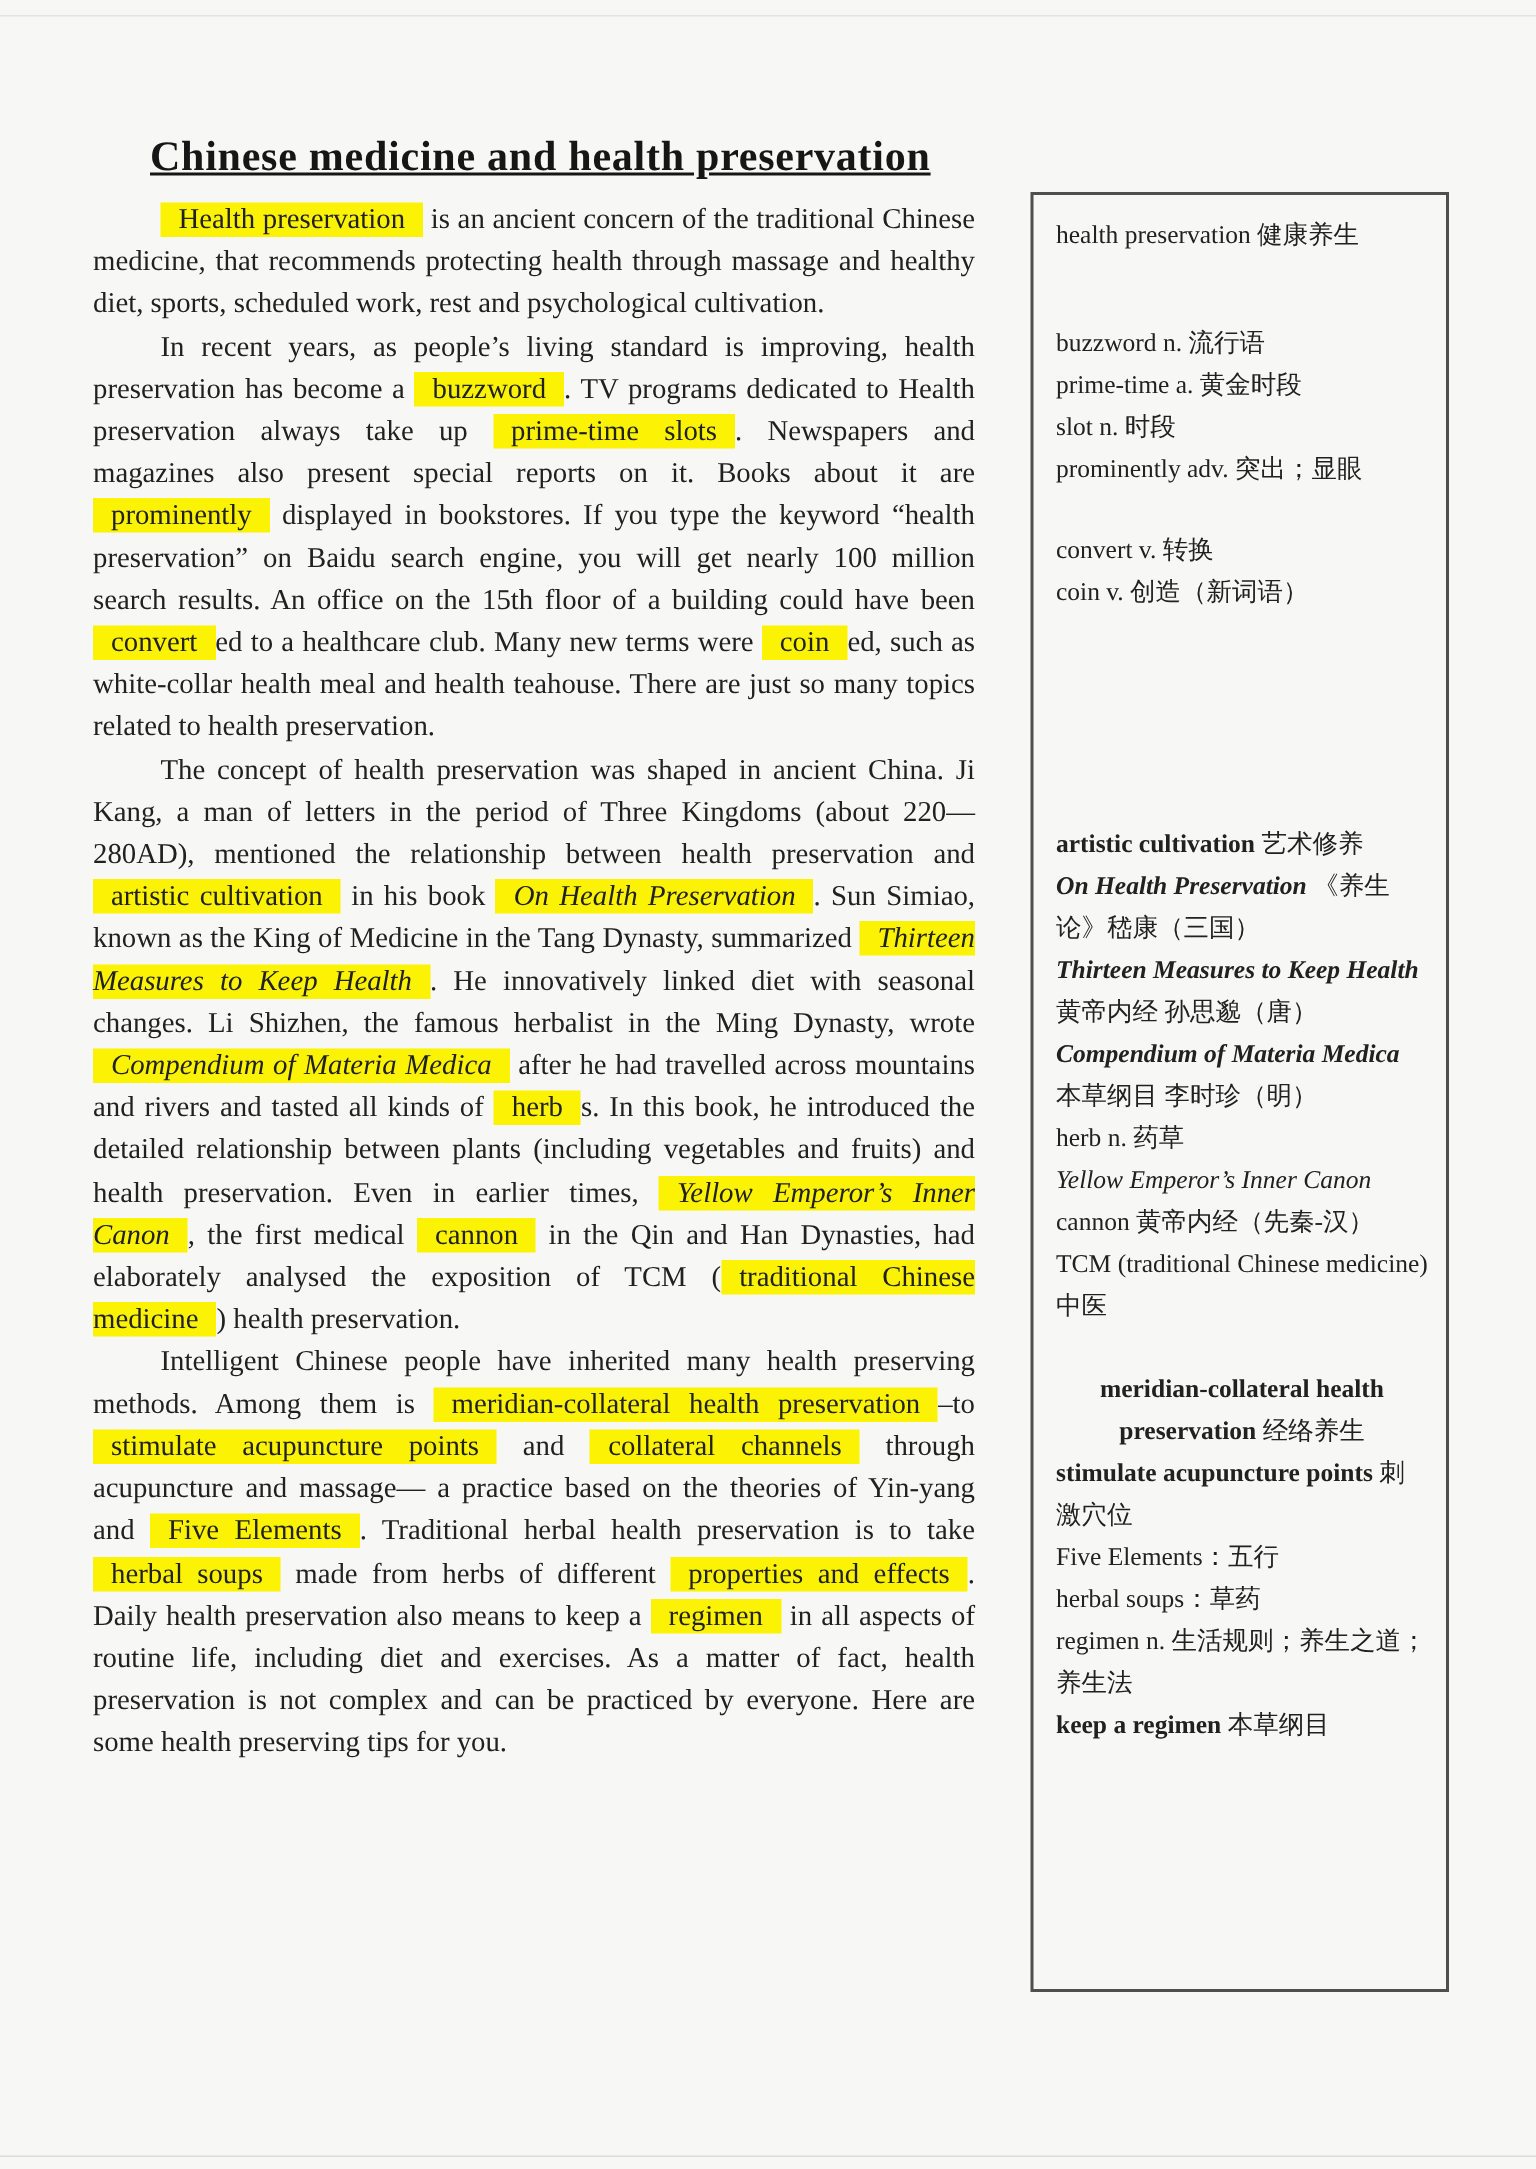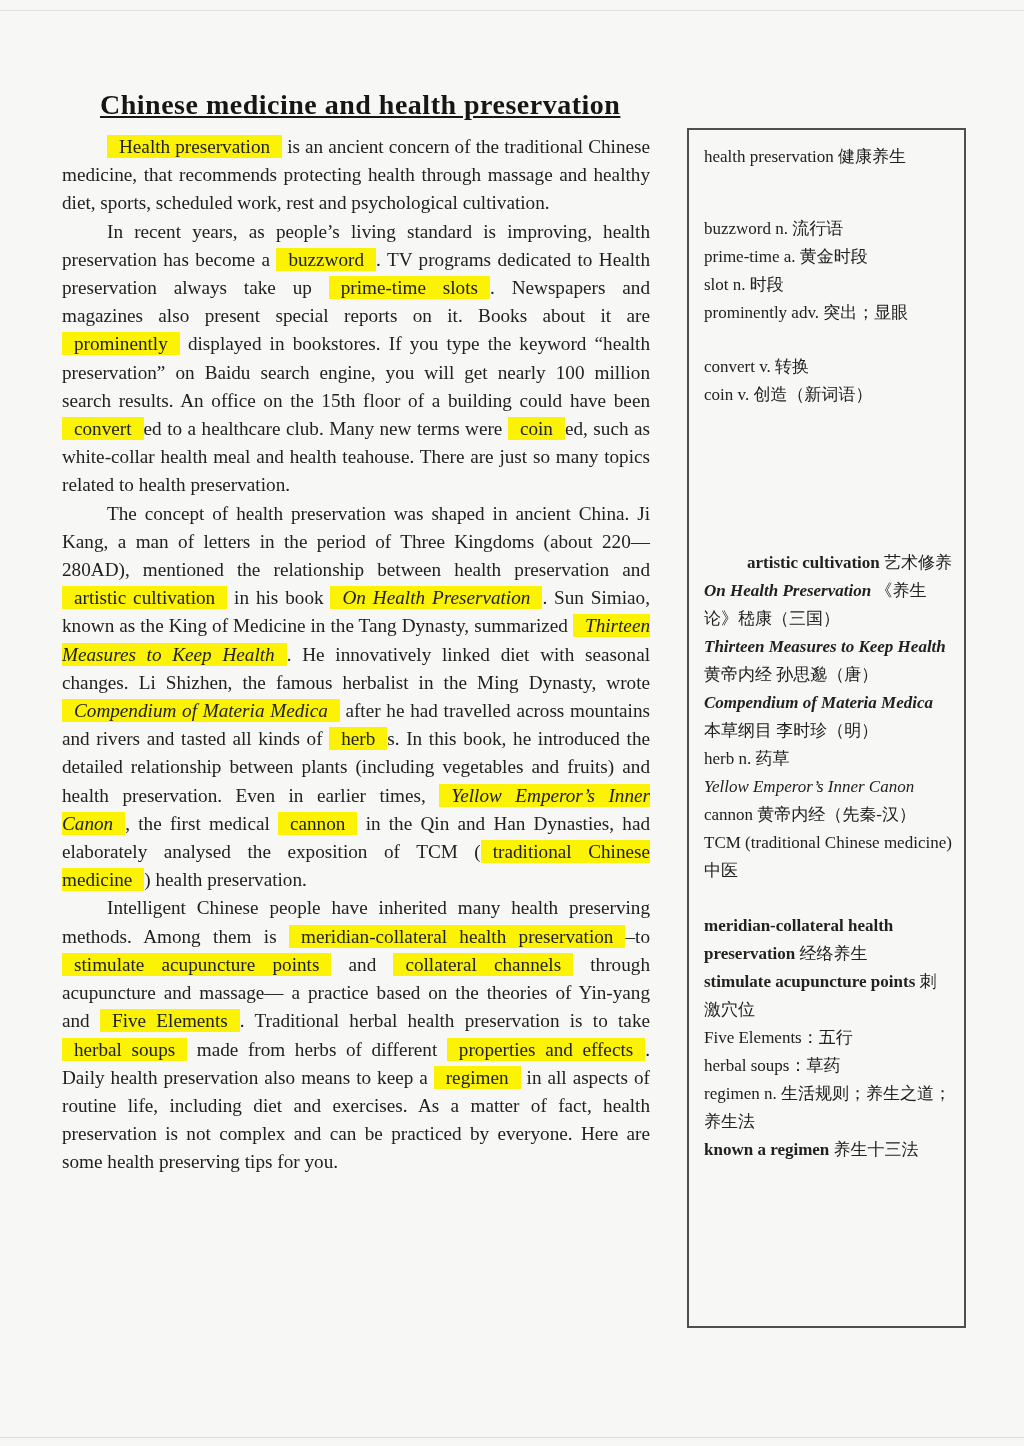--- a/index.html
+++ b/index.html
@@ -69,28 +69,28 @@
   </div>
 
 <div class="glossary">
     <div class="entry"><span class="">health preservation  健康养生</span></div>
     <div class="entry" style="margin-top: 44px;"><span class="">buzzword n.  流行语</span></div>
     <div class="entry"><span class="">prime-time a.  黄金时段</span></div>
     <div class="entry"><span class="">slot n.  时段</span></div>
     <div class="entry"><span class="">prominently adv.  突出；显眼</span></div>
     <div class="entry" style="margin-top: 26px;"><span class="">convert v.  转换</span></div>
     <div class="entry"><span class="">coin v.  创造（新词语）</span></div>
-    <div class="entry" style="margin-top: 140px; text-align: right;"><span class="b">artistic cultivation </span><span class="">艺术修养</span></div>
+    <div class="entry" style="margin-top: 140px;"><span class="b">artistic cultivation </span><span class="">艺术修养</span></div>
     <div class="entry"><span class="bi">On Health Preservation </span><span class="">《养生论》嵇康（三国）</span></div>
     <div class="entry"><span class="bi">Thirteen Measures to Keep Health </span><span class="">黄帝内经 孙思邈（唐）</span></div>
     <div class="entry"><span class="bi">Compendium of Materia Medica </span><span class="">本草纲目 李时珍（明）</span></div>
     <div class="entry"><span class="">herb n.  药草</span></div>
     <div class="entry"><span class="i">Yellow Emperor’s Inner Canon </span><span class="">cannon 黄帝内经（先秦-汉）</span></div>
     <div class="entry"><span class="">TCM (traditional Chinese medicine) 中医</span></div>
-    <div class="entry" style="margin-top: 27px;"><span class="b">meridian-collateral health preservation </span><span class="">经络养生</span></div>
+    <div class="entry" style="margin-top: 27px; text-align: center;"><span class="b">meridian-collateral health preservation </span><span class="">经络养生</span></div>
     <div class="entry"><span class="b">stimulate acupuncture points </span><span class="">刺激穴位</span></div>
     <div class="entry"><span class="">Five Elements：五行</span></div>
     <div class="entry"><span class="">herbal soups：草药</span></div>
     <div class="entry"><span class="">regimen n. 生活规则；养生之道；养生法</span></div>
-    <div class="entry"><span class="b">known a regimen </span><span class="">养生十三法</span></div>
+    <div class="entry"><span class="b">keep a regimen </span><span class="">本草纲目</span></div>
   </div>
 
 <div class="edge-line-bottom"></div>
 
 </body></html>

